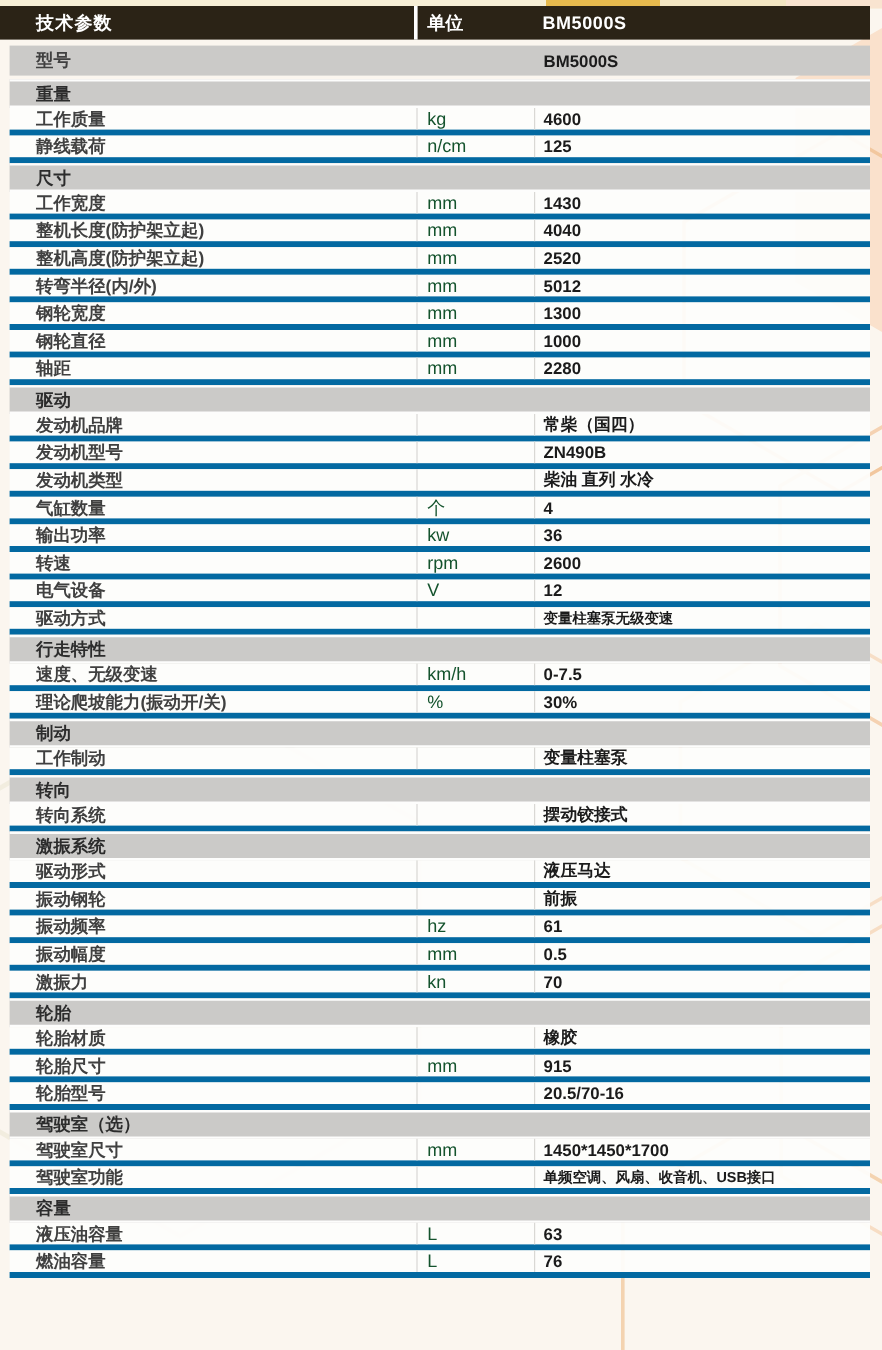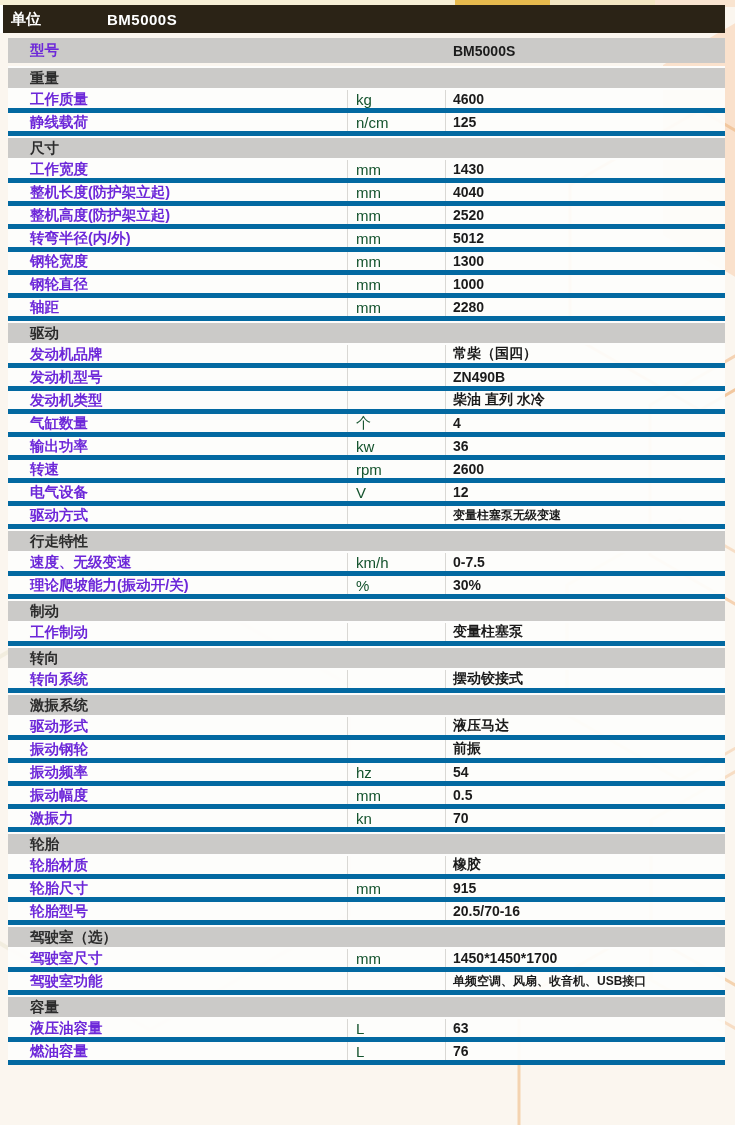--- a/index.html
+++ b/index.html
@@ -41,21 +41,21 @@
     border-top:2px solid rgba(255,255,255,0.95);
     border-bottom:2px solid rgba(255,255,255,0.95);
     justify-content:flex-end;
   }
   .row.model{
     height:25px;
     background:#cbcac8;
     margin-bottom:3px;
   }
   .cell{display:flex;align-items:center;box-sizing:border-box;overflow:hidden;white-space:nowrap;}
-  .cell.label{width:339px;padding-left:22px;font-size:14.5px;font-weight:600;color:#6d28d9;}
+  .cell.label{width:339px;padding-left:22px;font-size:14.5px;font-weight:600;color:#404040;}
   .cell.unit {width:98px;padding-left:8px;font-size:15px;font-weight:400;color:#14532d;}
   .cell.value{flex:1;padding-left:7px;font-size:14px;font-weight:600;color:#1b1b1b;}
   .row.data .cell.unit,
   .row.data .cell.value{border-left:1px solid #d9d8d4;}
   .row.model .cell.unit,
   .row.model .cell.value{border-left:1px solid transparent;}
   .cell.value.small{font-size:12px;}
   .cell.section-label{width:100%;padding-left:22px;font-size:14.5px;font-weight:600;color:#2c2c2c;}
 </style>
 </head>
@@ -77,20 +77,21 @@
     <polygon points="680,520 793,585 793,715 680,780 567,715 567,585" fill="none" stroke="#f6d8bc" stroke-width="3" opacity="0.8"></polygon>
     <polygon points="790,740 929,820 929,980 790,1060 651,980 651,820" fill="none" stroke="#f7ddc4" stroke-width="3"></polygon>
     <polygon points="640,930 761,1000 761,1140 640,1210 519,1140 519,1000" fill="none" stroke="#f3cfa9" stroke-width="3" opacity="0.9"></polygon>
 
     <polygon points="150,570 349,685 349,915 150,1030 -49,915 -49,685" fill="none" stroke="#eee9d8" stroke-width="4" opacity="0.7"></polygon>
   </svg>
 
   <div class="table-wrap">
 
     <div class="thead">
+      <span class="h-title">技术参数</span>
       <span class="h-sep"></span>
       <span class="h-unit">单位</span>
       <span class="h-model">BM5000S</span>
     </div>
 
     <div class="rows">
         <div class="row model">
           <span class="cell label">型号</span>
           <span class="cell unit"></span>
           <span class="cell value">BM5000S</span>
@@ -227,21 +228,21 @@
           <span class="cell value">液压马达</span>
         </div>
         <div class="row data">
           <span class="cell label">振动钢轮</span>
           <span class="cell unit"></span>
           <span class="cell value">前振</span>
         </div>
         <div class="row data">
           <span class="cell label">振动频率</span>
           <span class="cell unit">hz</span>
-          <span class="cell value">54</span>
+          <span class="cell value">61</span>
         </div>
         <div class="row data">
           <span class="cell label">振动幅度</span>
           <span class="cell unit">mm</span>
           <span class="cell value">0.5</span>
         </div>
         <div class="row data">
           <span class="cell label">激振力</span>
           <span class="cell unit">kn</span>
           <span class="cell value">70</span>

